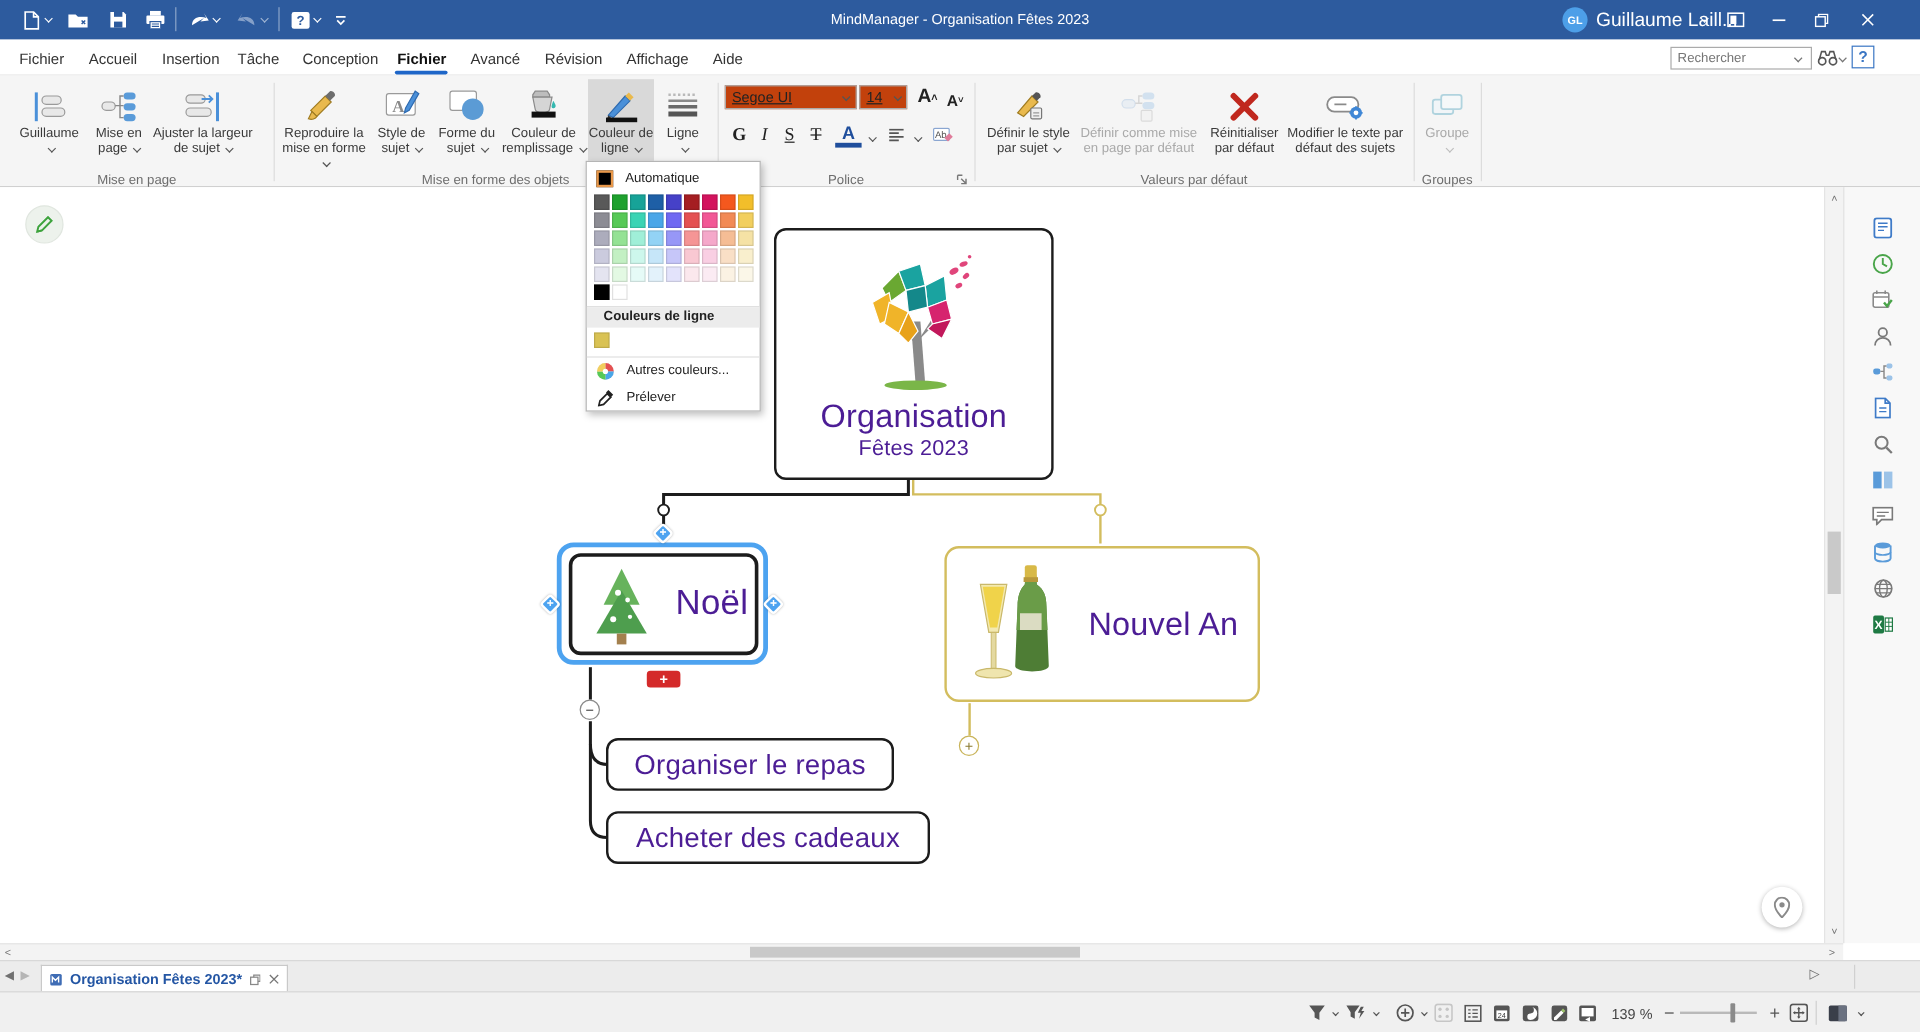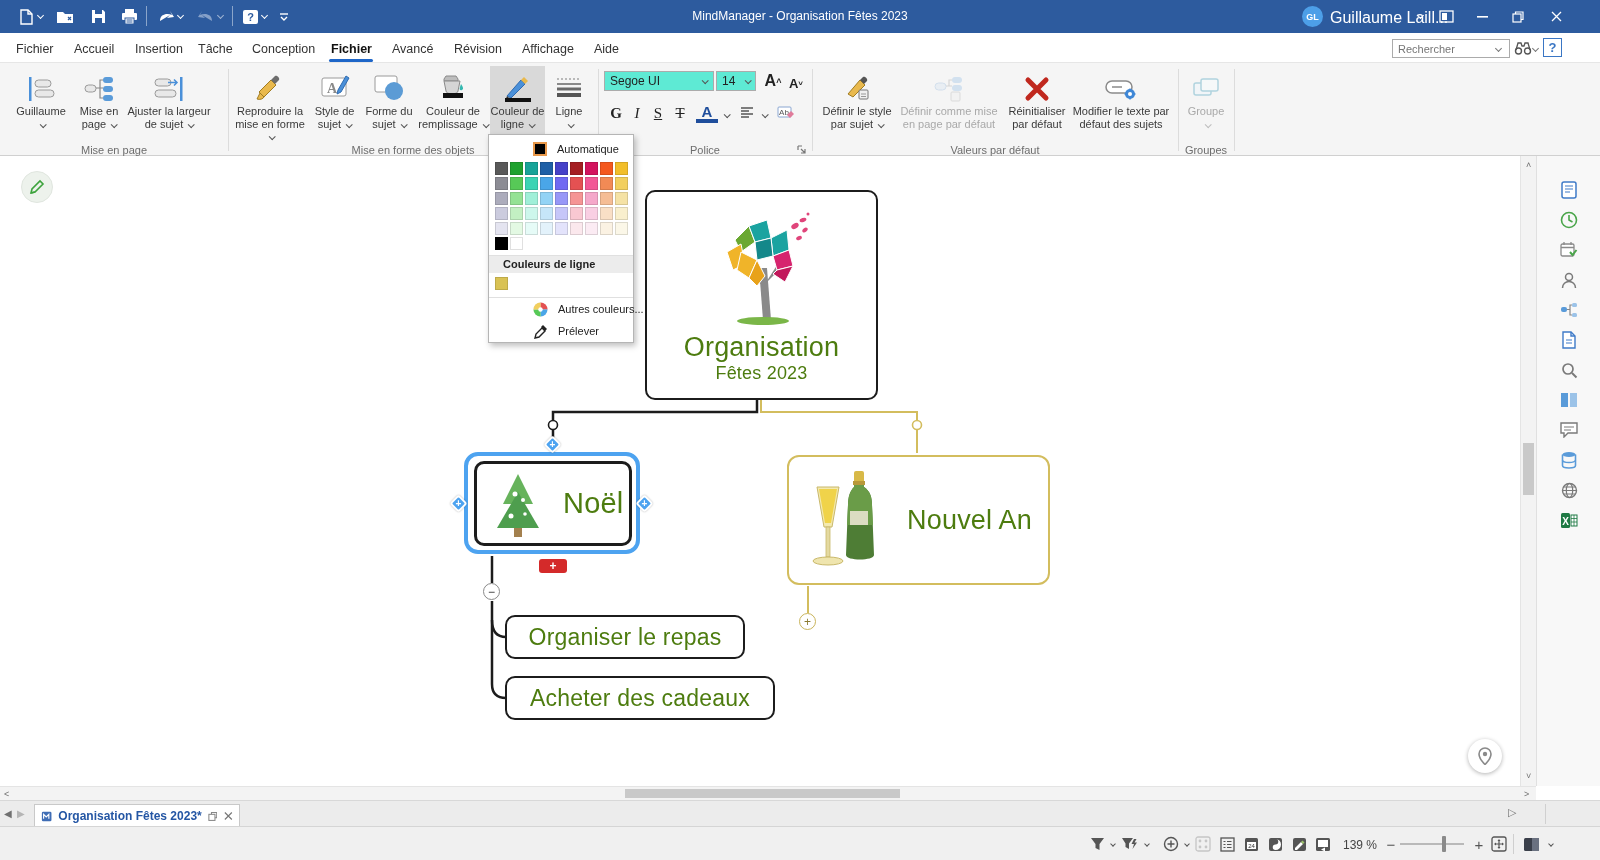--- a/index.html
+++ b/index.html
@@ -30,37 +30,37 @@
   
   .ribbon { left:0; top:63px; width:1600px; height:93px; background:#f5f5f5; border-bottom:1px solid #d0d0d0; }
   .rgroup-label { position:absolute; top:81px; font-size:11px; color:#6d6d6d; text-align:center; }
   .rsep { position:absolute; top:6px; width:1px; height:82px; background:#dcdcdc; }
   .rbtn { position:absolute; top:3px; text-align:center; font-size:11px; color:#3a3a3a; line-height:12.5px; cursor:default; }
   .rbtn .ricon { height:36px; display:flex; align-items:flex-end; justify-content:center; margin-bottom:3px; }
   .rbtn.active { background:#d9d9d9; }
   .rbtn.disabled { color:#a9a9a9; }
   .chv { display:inline-block; width:5px; height:5px; border-right:1.2px solid #555; border-bottom:1.2px solid #555; transform:rotate(45deg) translateY(-1px); margin-left:2px; }
   .rbtn.disabled .chv { border-color:#bdbdbd; }
-  .font-box { position:absolute; background:#5eead4; border:1px solid #ababab; font-size:12px; color:#222; padding:2px 5px; }
+  .font-box { position:absolute; background:#c2410c; border:1px solid #ababab; font-size:12px; color:#222; padding:2px 5px;text-decoration:underline; }
   .fmt-btn { position:absolute; top:38px; height:24px; display:flex; align-items:center; justify-content:center; font-size:15px; color:#222; }
   .launcher { position:absolute; width:12px; height:12px; }
 
   
   .dropdown { left:488px; top:134px; width:146px; height:209px; background:#fff; border:1px solid #b5b5b5; box-shadow:2px 3px 6px rgba(0,0,0,.25); z-index:60; }
-  .dd-row { position:absolute; left:0; width:144px; height:20px; display:flex; align-items:center; font-size:11px; color:#222;margin-left:36px; }
+  .dd-row { position:absolute; left:0; width:144px; height:20px; display:flex; align-items:center; font-size:11px; color:#222; }
   .dd-swatch { width:14px; height:14px; margin:0 10px 0 8px; border:2px solid #e8984a; }
   .pal-row { display:flex; margin:0 0 2px 6px; }
   .sw { width:13px; height:13px; margin-right:2px; border:1px solid rgba(0,0,0,.12); }
   .dd-header { position:absolute; left:0; width:144px; height:17px; background:#ececec; font-size:11px; font-weight:bold; color:#222; padding-left:14px; line-height:17px; }
   .dd-sep { position:absolute; left:0; width:144px; height:1px; background:#e0e0e0; }
 
   
   .canvas { left:0; top:156px; width:1520px; height:630px; background:#fff; }
   .topic { position:absolute; background:#fff; display:flex; align-items:center; z-index:5; }
-  .maptext { color:#4d7c0f; letter-spacing:.2px; }
+  .maptext { color:#4c1d95; letter-spacing:.2px; }
   .handle { position:absolute; width:13px; height:13px; background:#4da3f0; border:2px solid #fff; border-radius:3px; transform:rotate(45deg); z-index:8; box-shadow:0 0 2px rgba(0,0,0,.3); }
   .handle span { position:absolute; left:0; top:0; width:100%; height:100%; transform:rotate(-45deg); color:#fff; font-size:10px; font-weight:bold; display:flex; align-items:center; justify-content:center; }
   .node-circle { position:absolute; width:17px; height:17px; border-radius:50%; background:#fff; display:flex; align-items:center; justify-content:center; font-size:12px; z-index:6; }
   .round-btn { position:absolute; border-radius:50%; background:#fff; display:flex; align-items:center; justify-content:center; }
 
   
   .vscroll { left:1520px; top:156px; width:16px; height:630px; background:#f3f3f3; border-left:1px solid #e4e4e4; }
   .hscroll { left:0; top:786px; width:1536px; height:14px; background:#f3f3f3; border-top:1px solid #e4e4e4; }
   .thumb { position:absolute; background:#c9c9c9; }
   .arr { position:absolute; color:#707070; font-size:9px; line-height:9px; }

